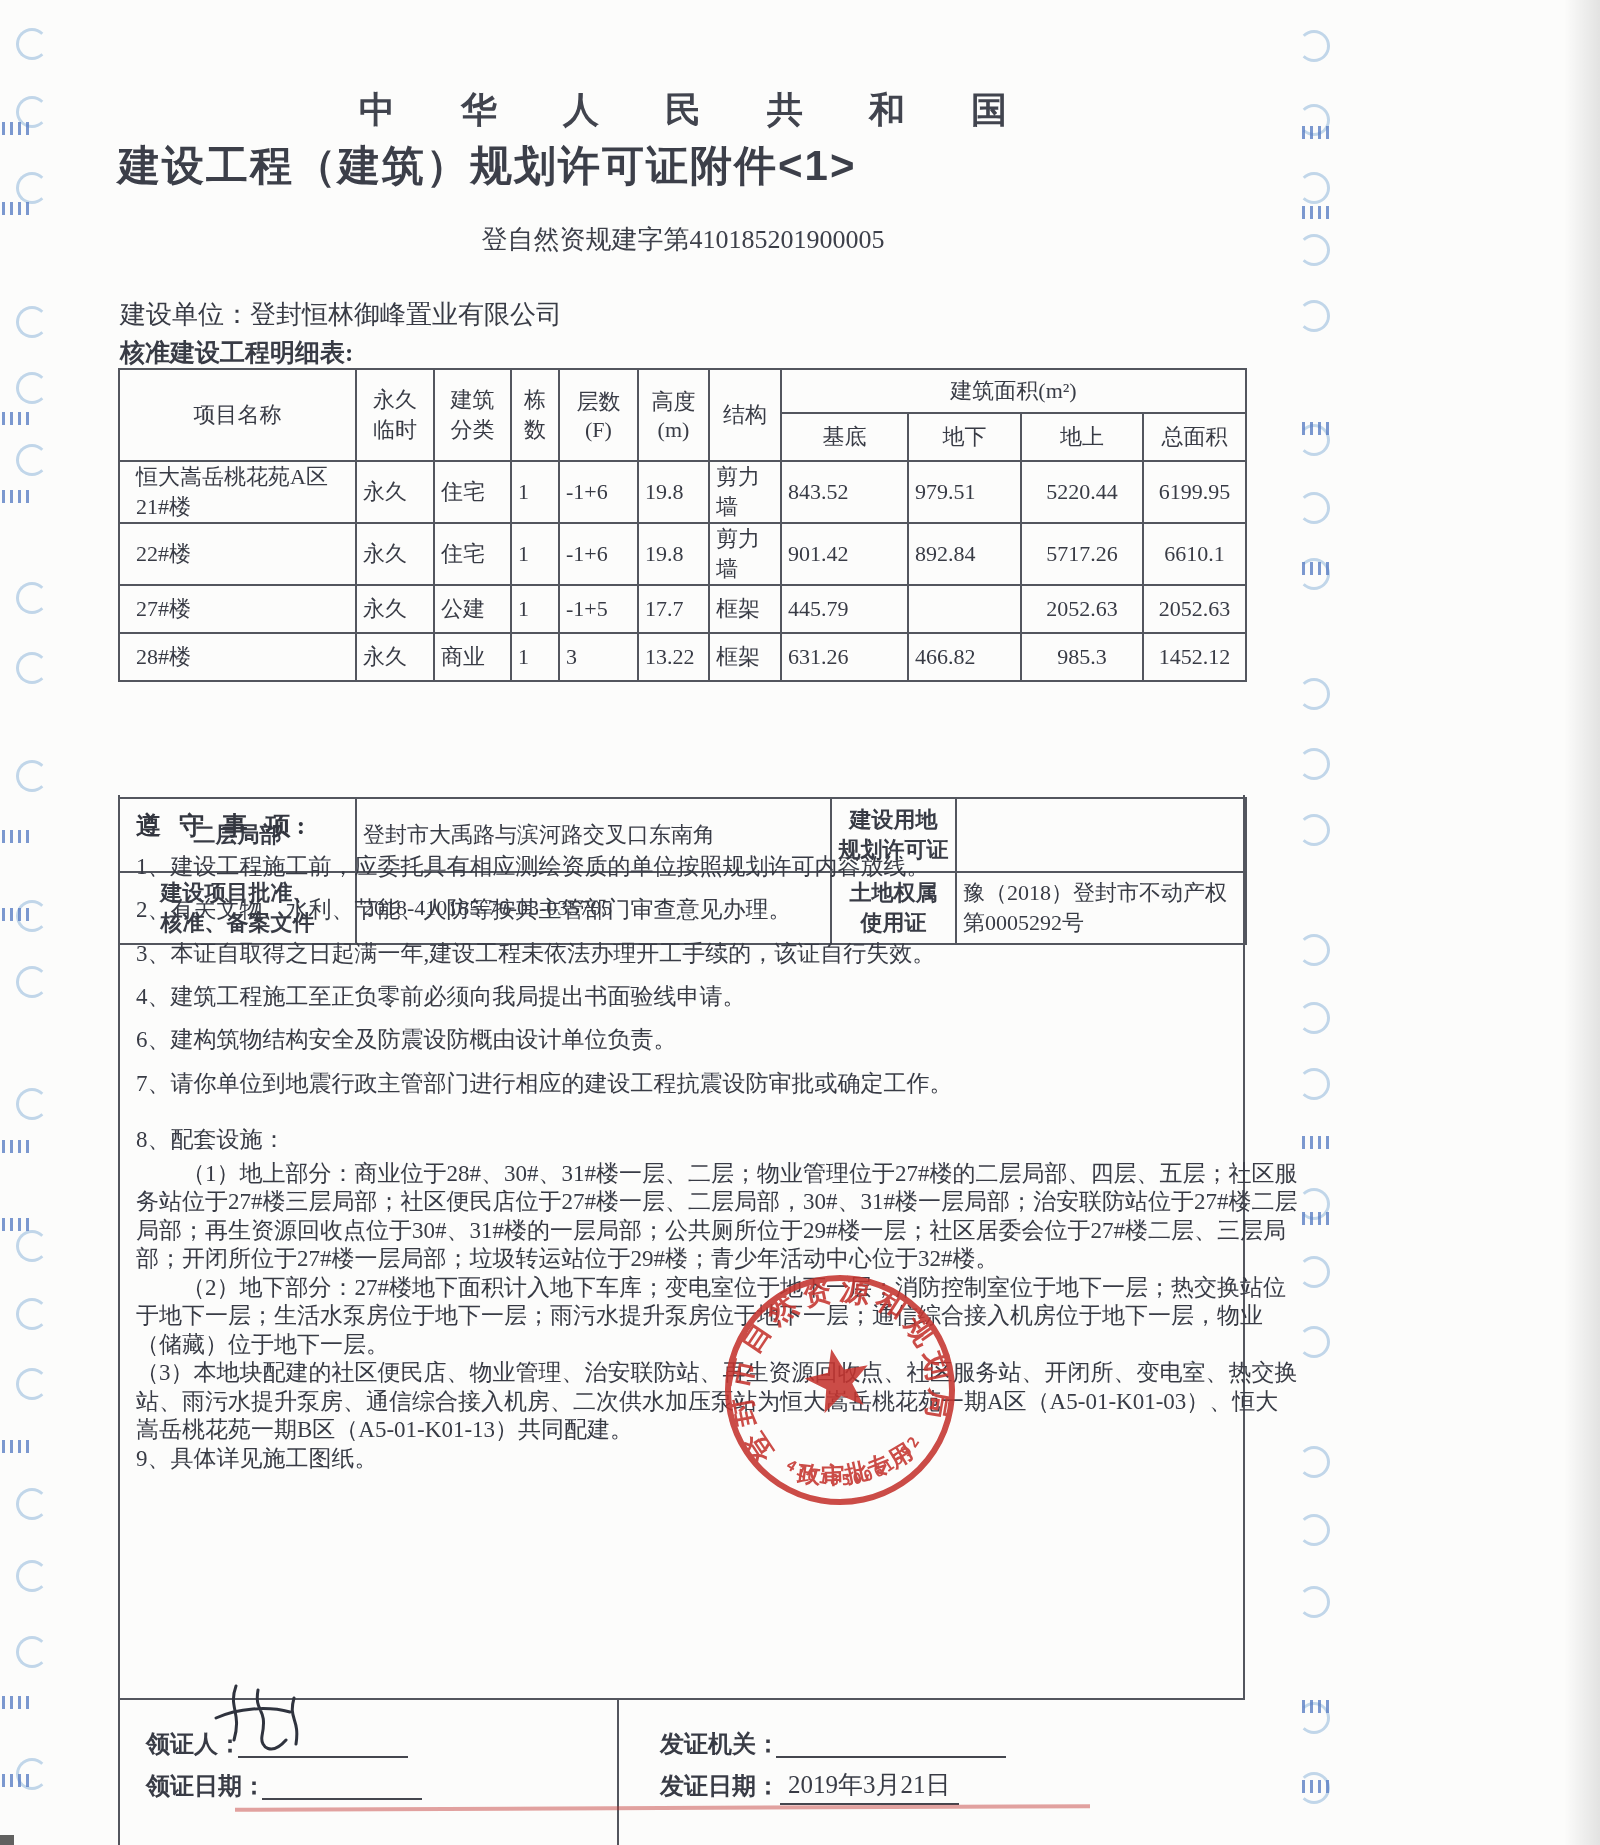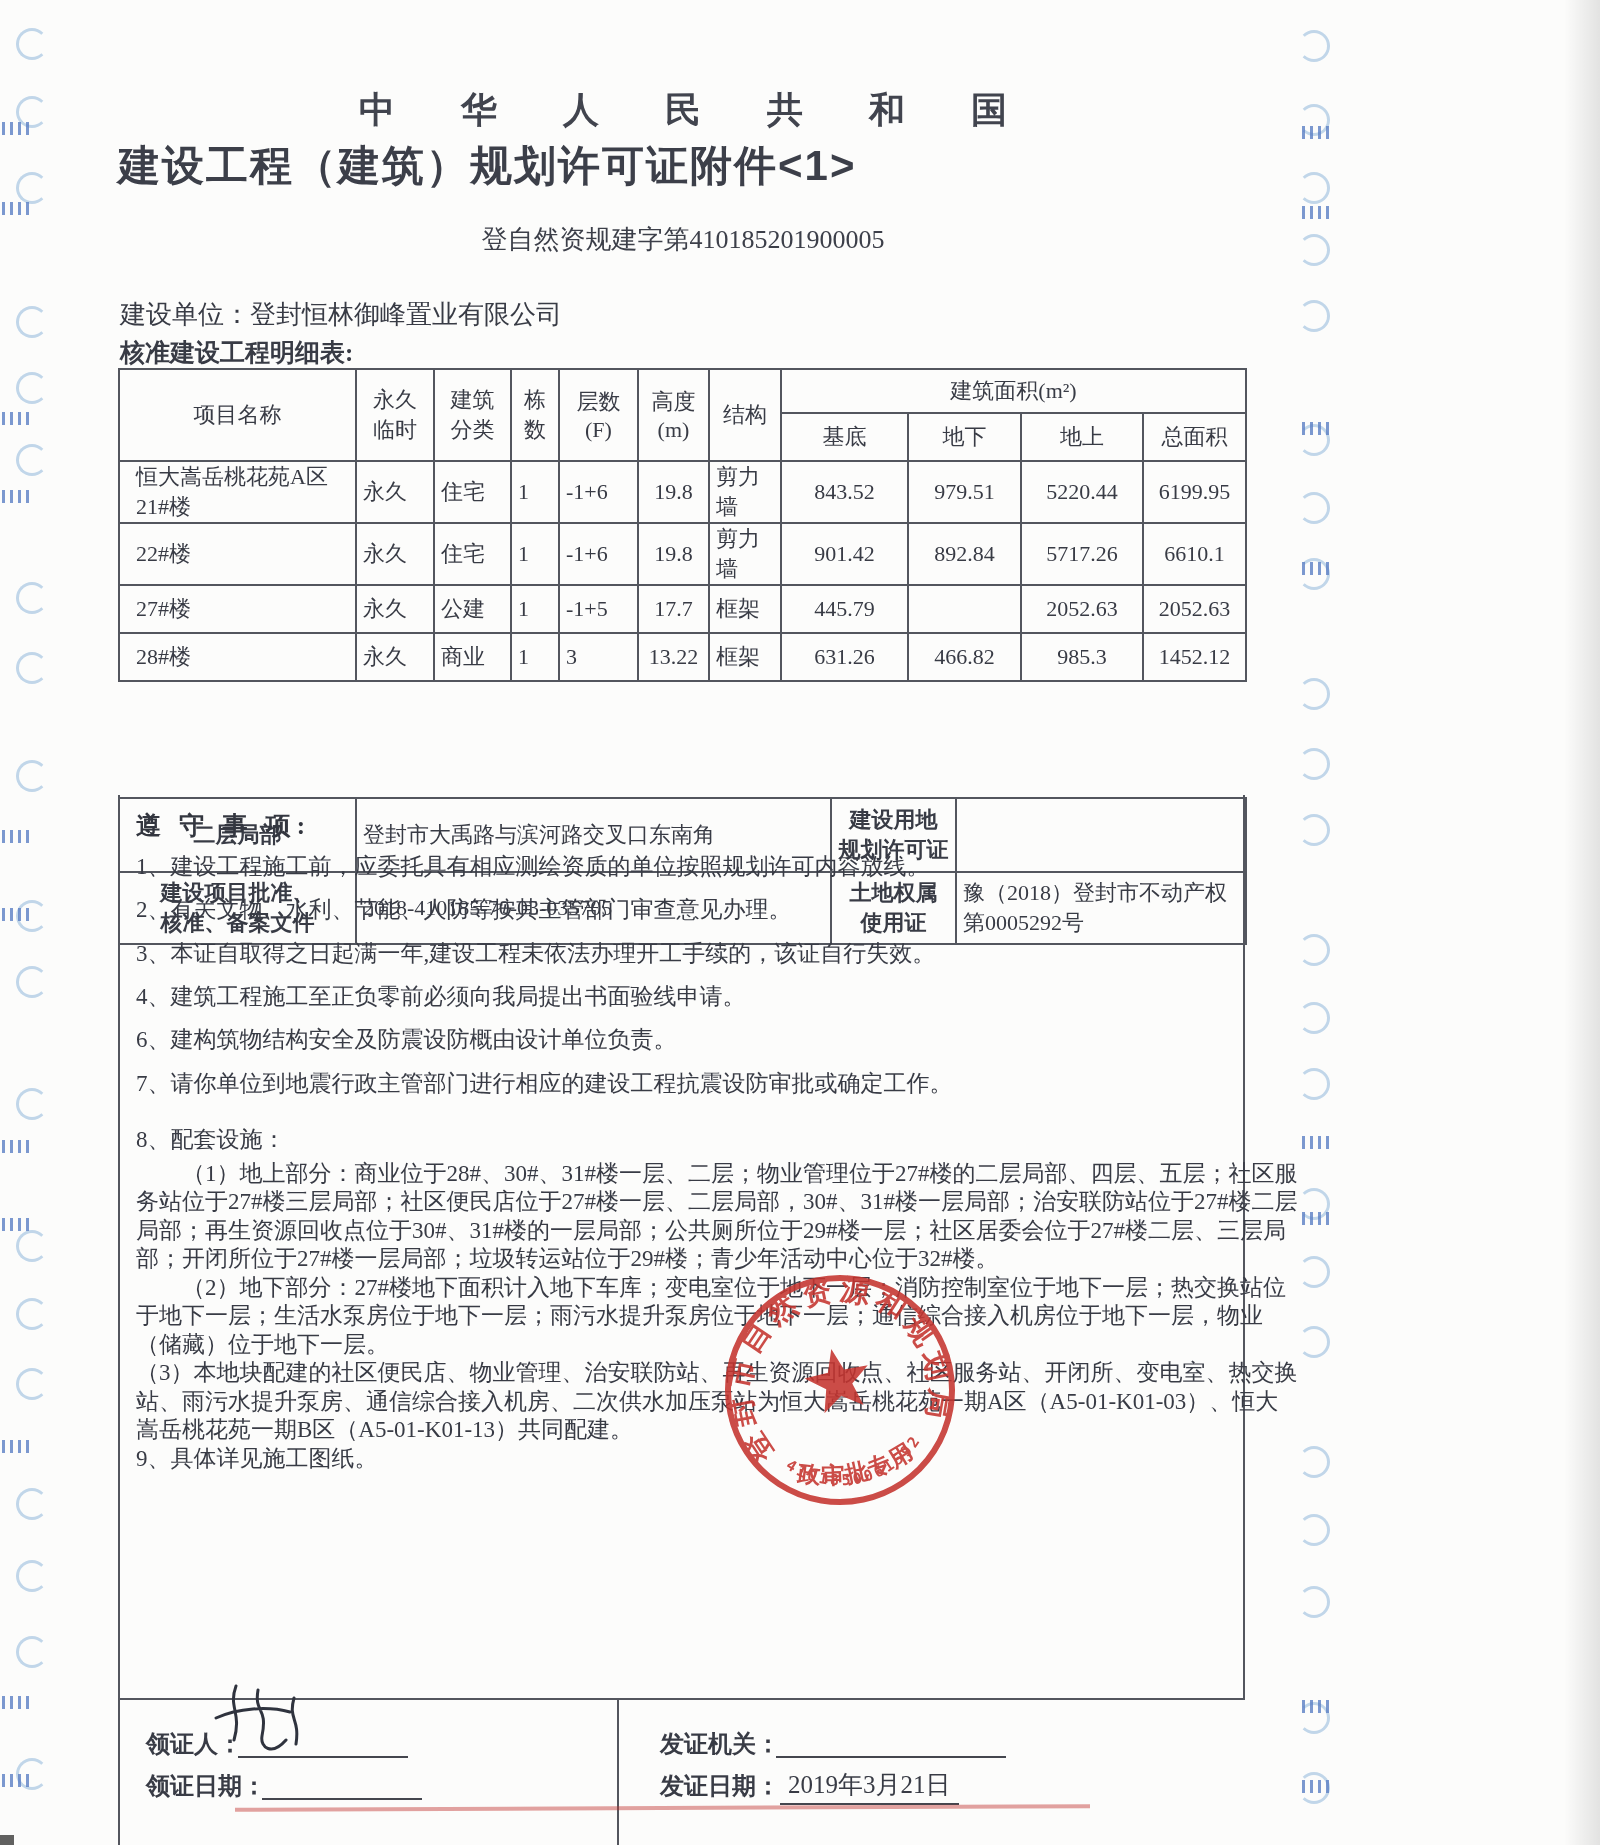--- a/index.html
+++ b/index.html
@@ -36,21 +36,21 @@
   .main-table{position:absolute;top:368px;left:0;width:1127px;}
   .sub-table{position:absolute;top:797px;left:0;width:1127px;}
   td,th{border:2px solid #53565e;font-size:22px;font-weight:400;color:#383b45;
     padding:0 6px;overflow:hidden;}
   th{white-space:pre-line;font-weight:400;text-align:center;}
   .h-top{height:90px;}
   .h-group{height:42px;}
   .h-sub{height:46px;}
   tr.data-row td{height:46px;}
   .c-left{text-align:left;}
-  .c-right{text-align:center;}
+  .c-right{text-align:left;}
   .c-center{text-align:center;}
   .c-name{text-align:left;padding-left:16px;}
   .sub-table td{font-size:22px;}
   .row-loc td{height:72px;}
   .row-app td{height:70px;}
   .lbl{text-align:center;font-weight:600;white-space:pre-line;}
 
   .notes-box{position:absolute;top:795px;left:0;width:1127px;height:905px;
     border-left:2px solid #53565e;border-right:2px solid #53565e;border-bottom:2px solid #53565e;
     box-sizing:border-box;padding:12px 0 15px 16px;}

